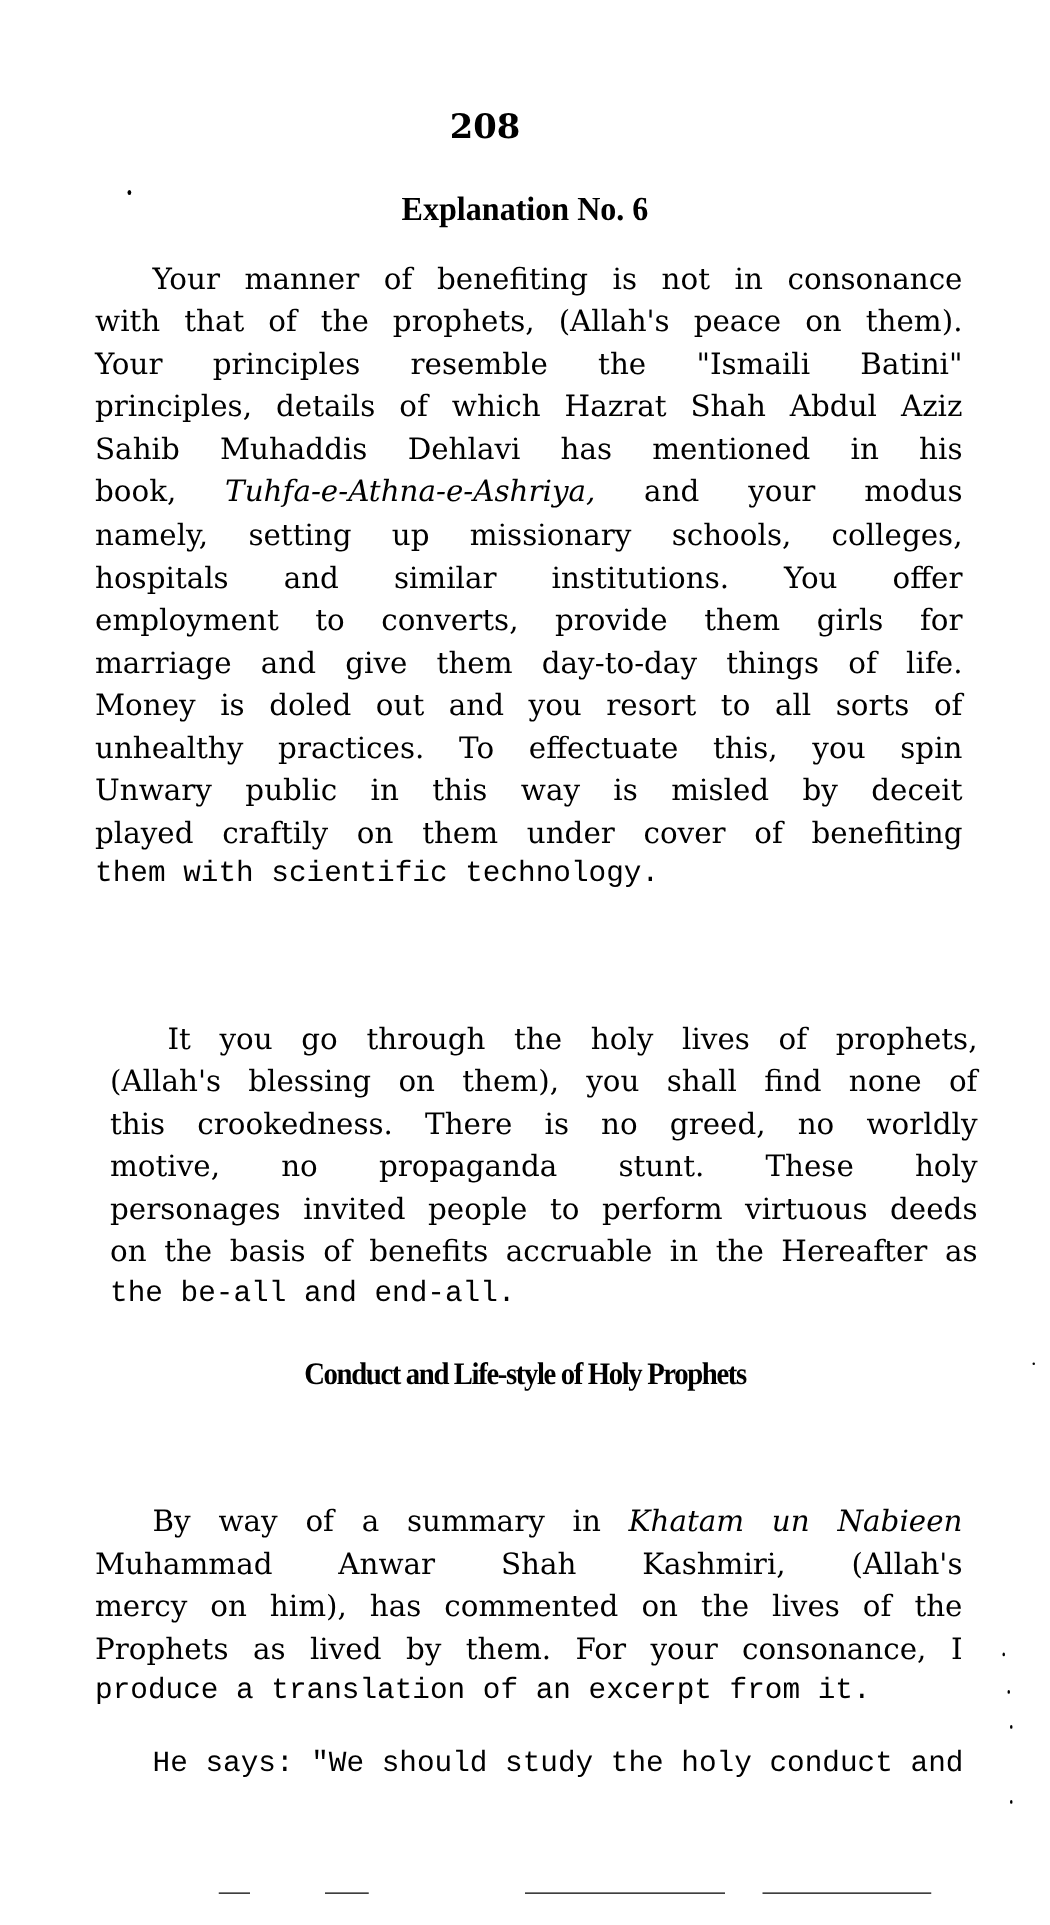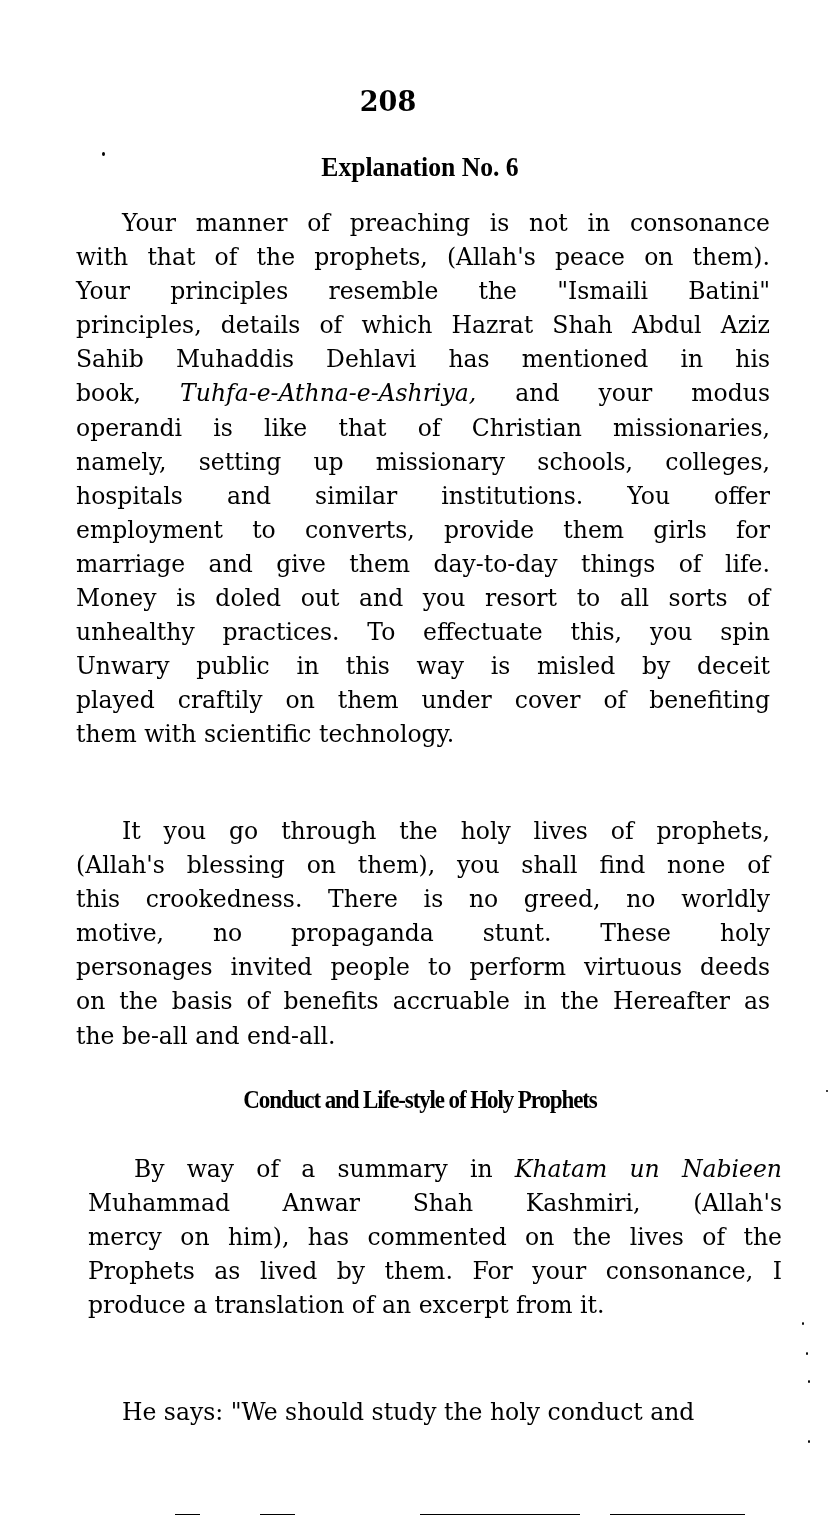--- a/index.html
+++ b/index.html
@@ -56,27 +56,28 @@
   }
   .para .line {
     display: block;
     text-align: justify;
     text-align-last: justify;
     white-space: nowrap;
     overflow: visible;
   }
   .para .line.last {
     text-align-last: left;
+    font-family: Liberation Mono, monospace;
   }
   .para .line.indent {
     padding-left: 46px;
   }
   .p1 { top: 206px; }
-  .p2 { top: 814px; }
-  .p3 { top: 1152px; margin-left: 12px; }
+  .p2 { top: 814px; margin-left: 12px; }
+  .p3 { top: 1200px; }
   .p4 { top: 1395px; }
   .para i { font-style: italic; }
   .speck {
     position: absolute;
     background: #000;
     border-radius: 50%;
   }
   .footer-rule {
     position: absolute;
     height: 1px;
@@ -84,27 +85,26 @@
   }
 </style>
 </head>
 <body>
 
 <div>
   <div class="page-number">208</div>
   <div class="heading heading-1">Explanation No. 6</div>
 
   <div class="para p1">
-      <span class="line indent">Your manner of preaching is not in consonance</span>
+      <span class="line indent">Your manner of benefiting is not in consonance</span>
       <span class="line">with that of the prophets, (Allah's peace on them).</span>
       <span class="line">Your principles resemble the "Ismaili Batini"</span>
       <span class="line">principles, details of which Hazrat Shah Abdul Aziz</span>
       <span class="line">Sahib Muhaddis Dehlavi has mentioned in his</span>
       <span class="line">book, <i>Tuhfa-e-Athna-e-Ashriya,</i> and your modus</span>
-      <span class="line">operandi is like that of Christian missionaries,</span>
       <span class="line">namely, setting up missionary schools, colleges,</span>
       <span class="line">hospitals and similar institutions. You offer</span>
       <span class="line">employment to converts, provide them girls for</span>
       <span class="line">marriage and give them day-to-day things of life.</span>
       <span class="line">Money is doled out and you resort to all sorts of</span>
       <span class="line">unhealthy practices. To effectuate this, you spin</span>
       <span class="line">Unwary public in this way is misled by deceit</span>
       <span class="line">played craftily on them under cover of benefiting</span>
       <span class="line last">them with scientific technology.</span>
     </div>

